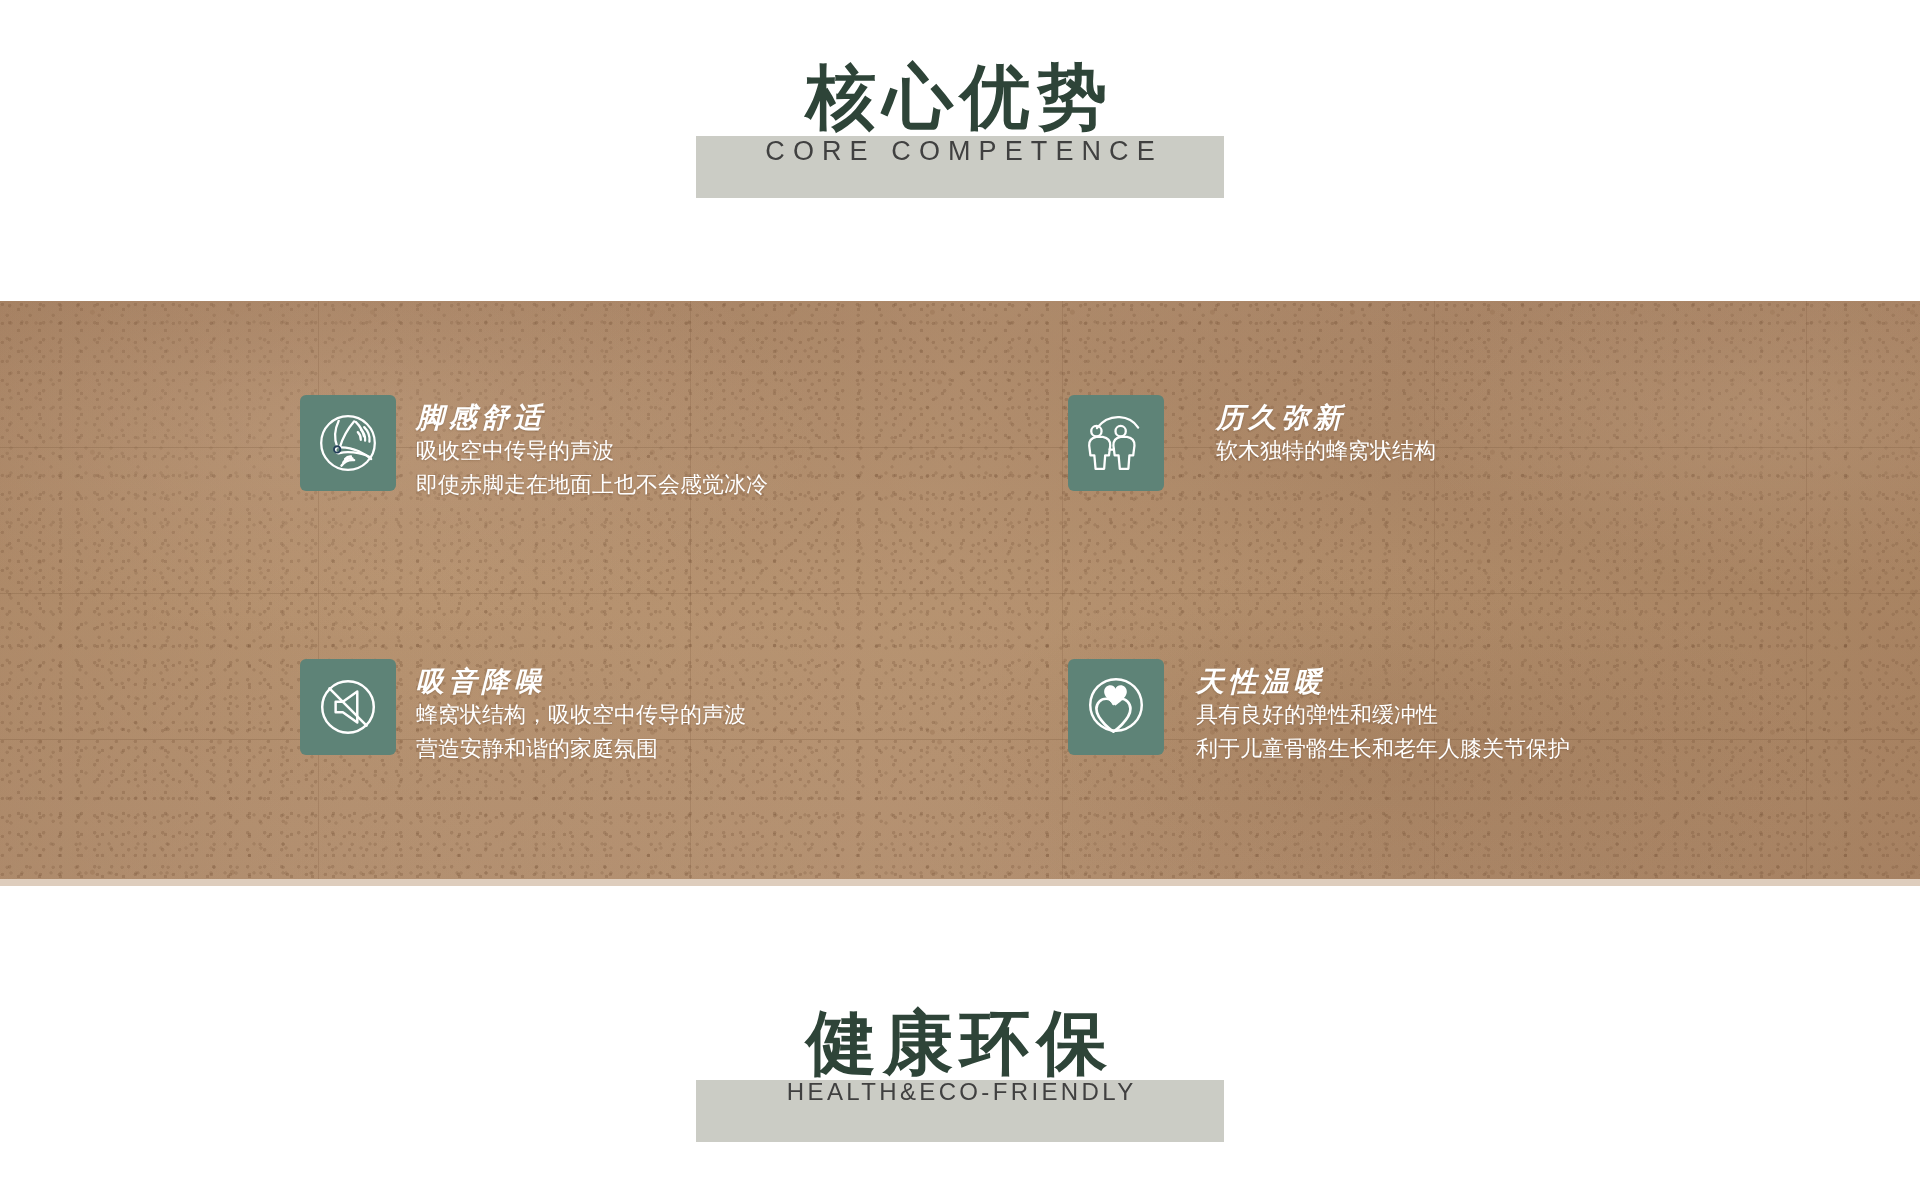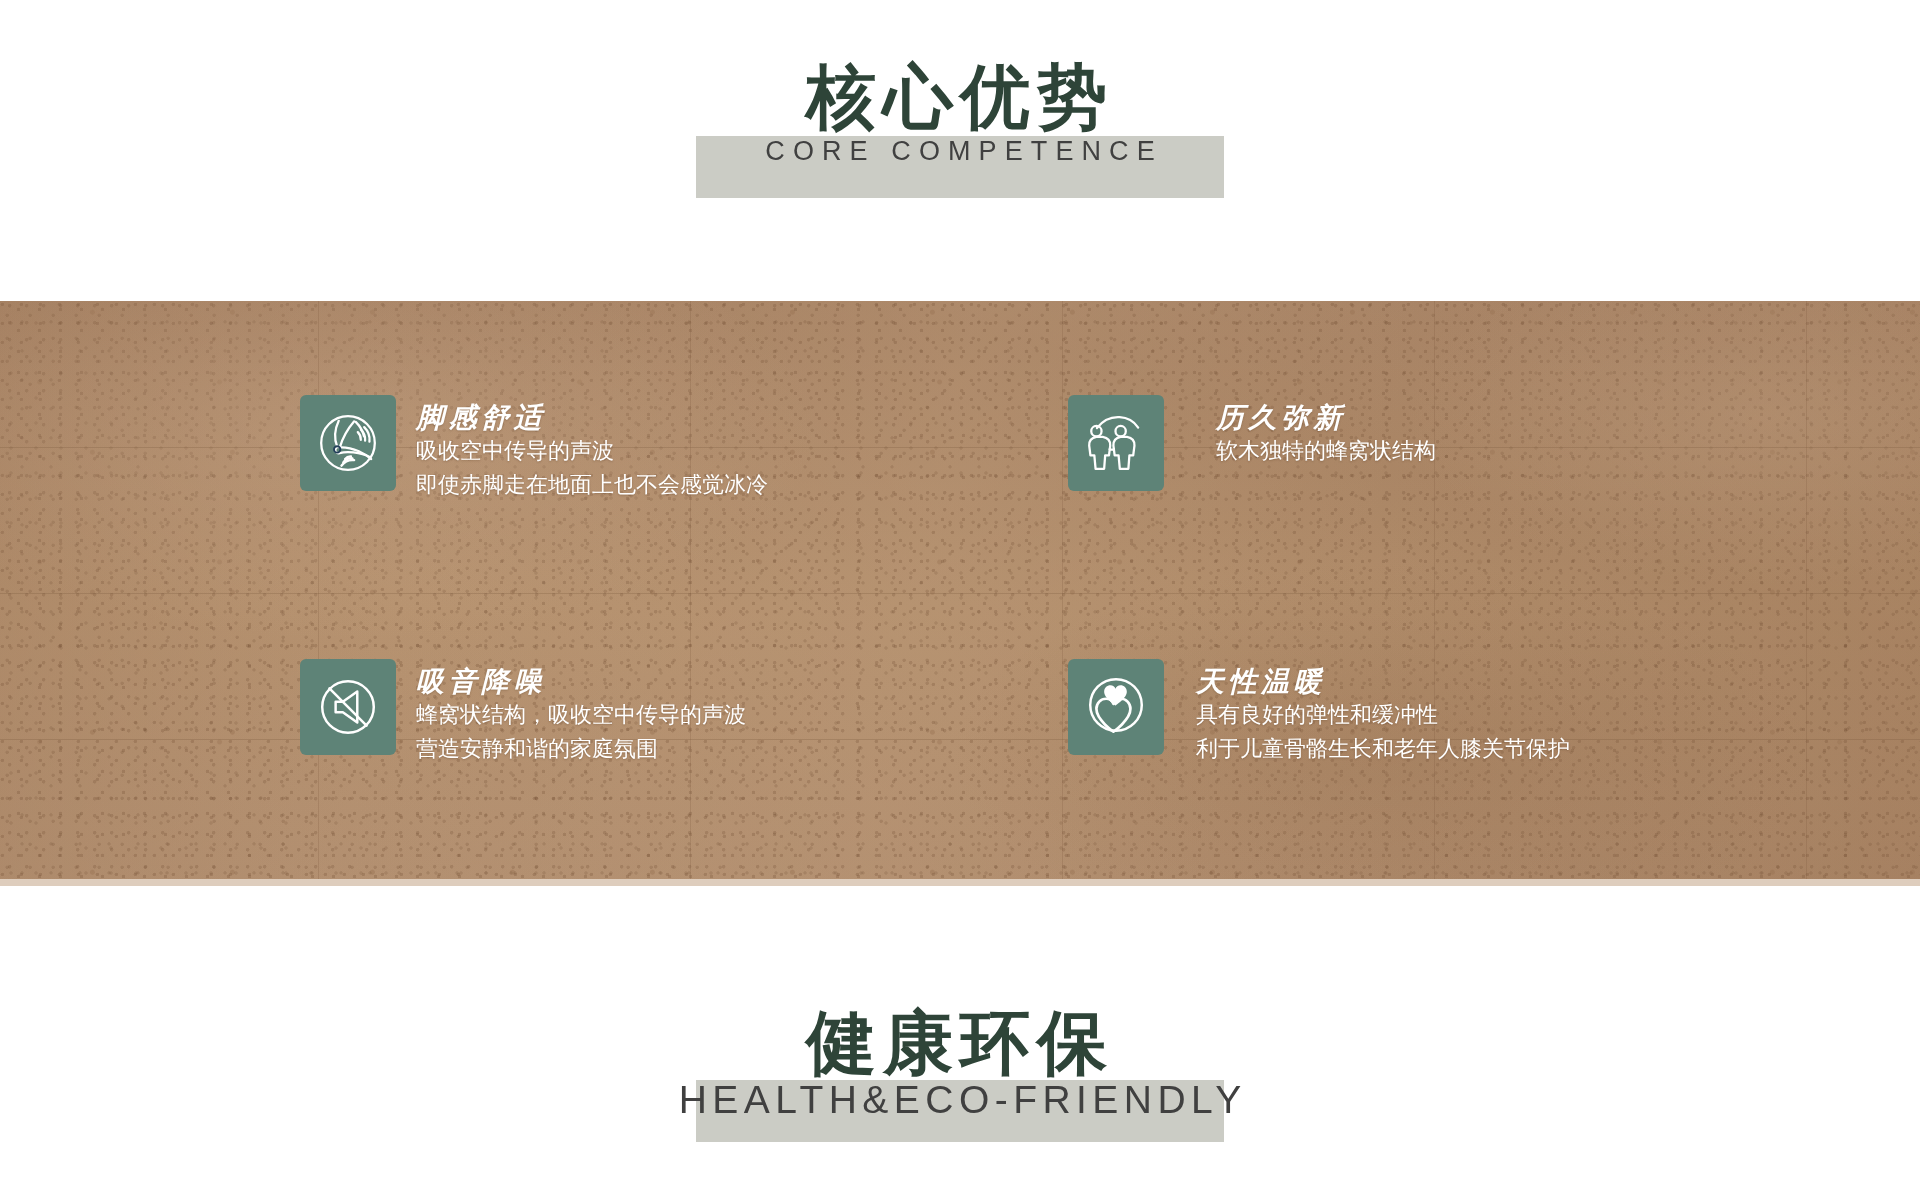--- a/index.html
+++ b/index.html
@@ -39,21 +39,21 @@
   
   #top-heading { top:62px; }
   #top-heading .heading-bar { top:74px; width:528px; height:62px; }
   #top-heading .heading-cn { font-size:70px; padding:0 28px; }
   #top-heading .heading-en { font-size:27px; letter-spacing:.30em; margin-top:4px; text-indent:.30em; }
 
   
   #bottom-heading { top:1008px; }
   #bottom-heading .heading-bar { top:72px; width:528px; height:62px; }
   #bottom-heading .heading-cn { font-size:70px; padding:0 28px; }
-  #bottom-heading .heading-en { font-size:39px; letter-spacing:.14em; margin-top:0px; text-indent:.14em; }
+  #bottom-heading .heading-en { font-size:24px; letter-spacing:.14em; margin-top:0px; text-indent:.14em; }
 
   
   .banner {
     position:absolute; left:0; top:301px; width:1920px; height:585px;
     overflow:hidden;
     background-color:#b18d6e;
     background-image:
       radial-gradient(circle at 12% 18%, rgba(120,84,56,.30) 0 1.5px, rgba(0,0,0,0) 2px),
       radial-gradient(circle at 31% 62%, rgba(120,84,56,.26) 0 1.4px, rgba(0,0,0,0) 2px),
       radial-gradient(circle at 57% 28%, rgba(120,84,56,.28) 0 1.6px, rgba(0,0,0,0) 2px),

